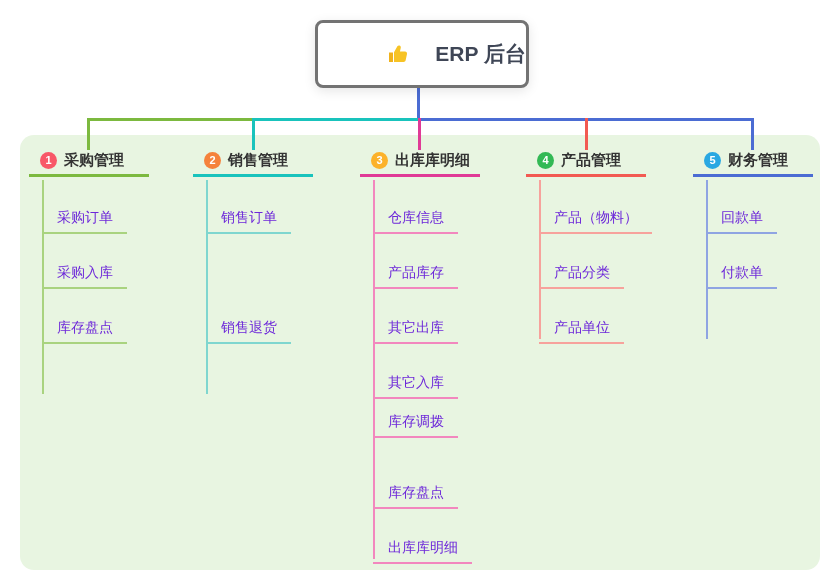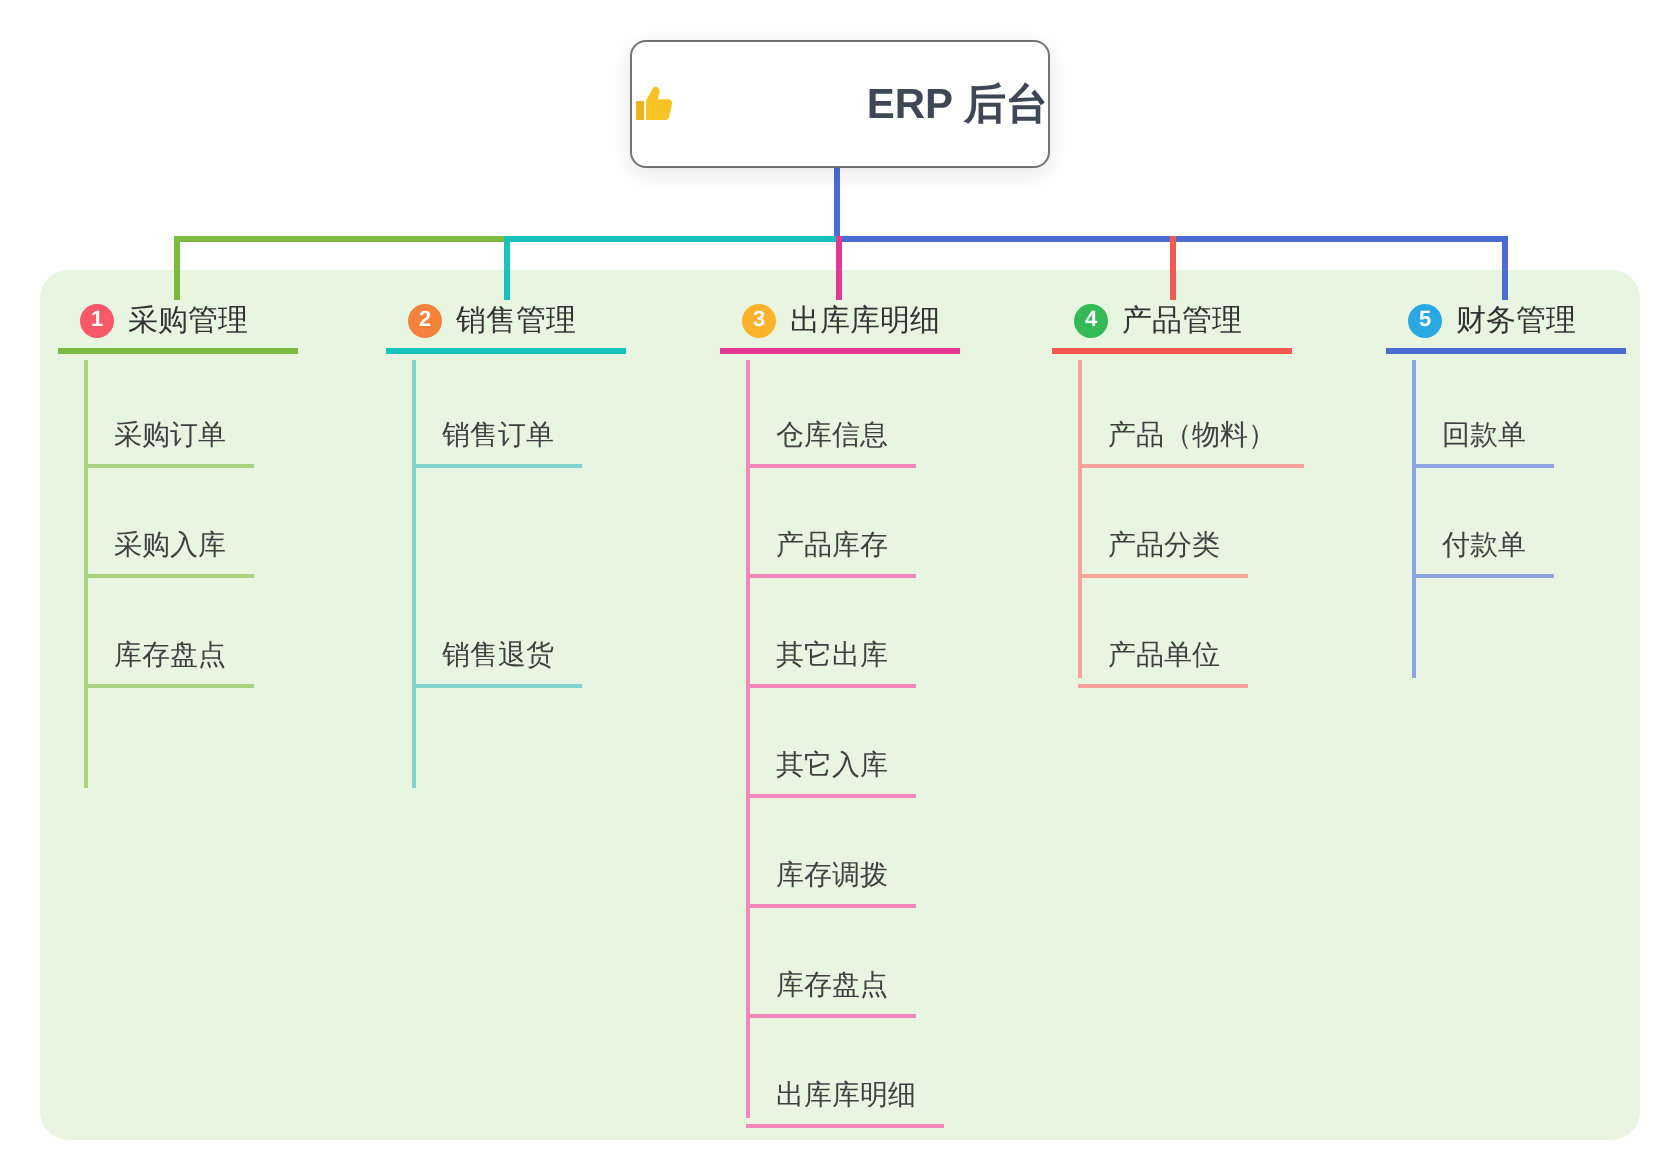--- a/index.html
+++ b/index.html
@@ -4,23 +4,23 @@
 <style>
   html,body{margin:0;padding:0;background:#fff;}
   body{
     position:relative;width:839px;height:588px;overflow:hidden;
     font-family:"Liberation Sans","DejaVu Sans",sans-serif;
     --root-line:#4b6cd3;--panel-bg:#e8f5e1;
   }
   
   .root-node{
     position:absolute;left:315px;top:20px;width:208px;height:62px;
-    background:#fff;border:1px solid #737373;border-radius:8px;
+    background:#fff;border:3px solid #737373;border-radius:8px;
     box-shadow:0 3px 12px rgba(0,0,0,.10);
-    display:flex;align-items:center;justify-content:space-between;gap:24px;
+    display:flex;align-items:center;justify-content:flex-end;gap:24px;
     font-size:21px;font-weight:600;color:#3f4656;z-index:3;
   }
   .root-node .ticon{width:24px;height:24px;display:block;}
   
   .vroot{position:absolute;left:417px;top:82px;width:3px;height:37px;background:var(--root-line);z-index:1;}
   .hseg{position:absolute;top:118px;height:3px;z-index:1;background:var(--accent);}
   .hseg.s0{left:88px;width:166px;}
   .hseg.s1{left:254px;width:166px;}
   .hseg.s2{left:420px;width:334px;}
   .stub{position:absolute;top:118px;width:3px;height:32px;z-index:2;background:var(--accent);}
@@ -43,31 +43,31 @@
   .column.c4{left:673px;}
   .colheader{
     position:absolute;left:0;top:12px;width:120px;height:30px;box-sizing:border-box;
     border-bottom:3px solid var(--accent);
     display:flex;align-items:center;gap:7px;padding-left:11px;
   }
   .badge{
     width:17px;height:17px;border-radius:50%;background:var(--badge);
     color:#fff;font-size:11px;font-weight:700;line-height:17px;text-align:center;flex:0 0 17px;
   }
-  .collabel{font-size:15px;font-weight:400;color:#333;white-space:nowrap;}
+  .collabel{font-size:15px;font-weight:700;color:#333;white-space:nowrap;}
   .spine{position:absolute;left:13px;top:45px;width:2px;background:var(--child-line);}
   .c0 .spine,.c1 .spine{height:214px;}
   .c2 .spine{height:379px;}
   .c3 .spine,.c4 .spine{height:159px;}
   .child{
     position:absolute;left:13px;box-sizing:border-box;
     padding:4px 14px 5px 15px;border-bottom:2px solid var(--child-line);
-    font-size:14px;color:#404040;white-space:nowrap;
+    font-size:14px;color:#6d28d9;white-space:nowrap;
   }
-  .r0{top:70px}.r1{top:125px}.r2{top:180px}.r3{top:235px}.r4{top:290px}.r5{top:345px}.r6{top:400px}
+  .r0{top:70px}.r1{top:125px}.r2{top:180px}.r3{top:235px}.r4{top:274px}.r5{top:345px}.r6{top:400px}
 </style>
 </head>
 <body style="--root-line: #4b6cd3; --panel-bg: #e8f5e1;">
 
 <div class="root-node">
   <svg class="ticon" viewBox="0 0 24 24" aria-hidden="true">
     <path fill="#f0b21c" d="M2 10.5h4V20H2z"></path>
     <path fill="#f7c325" d="M7 20h9.6c1 0 1.85-.7 2.05-1.65l1.35-6.3c.27-1.25-.68-2.43-1.96-2.43h-5.1l.85-3.9c.22-1-.42-2-1.42-2.25-.78-.2-1.6.14-2 .84L7 10.2z"></path>
   </svg>
   <span>ERP 后台</span>

